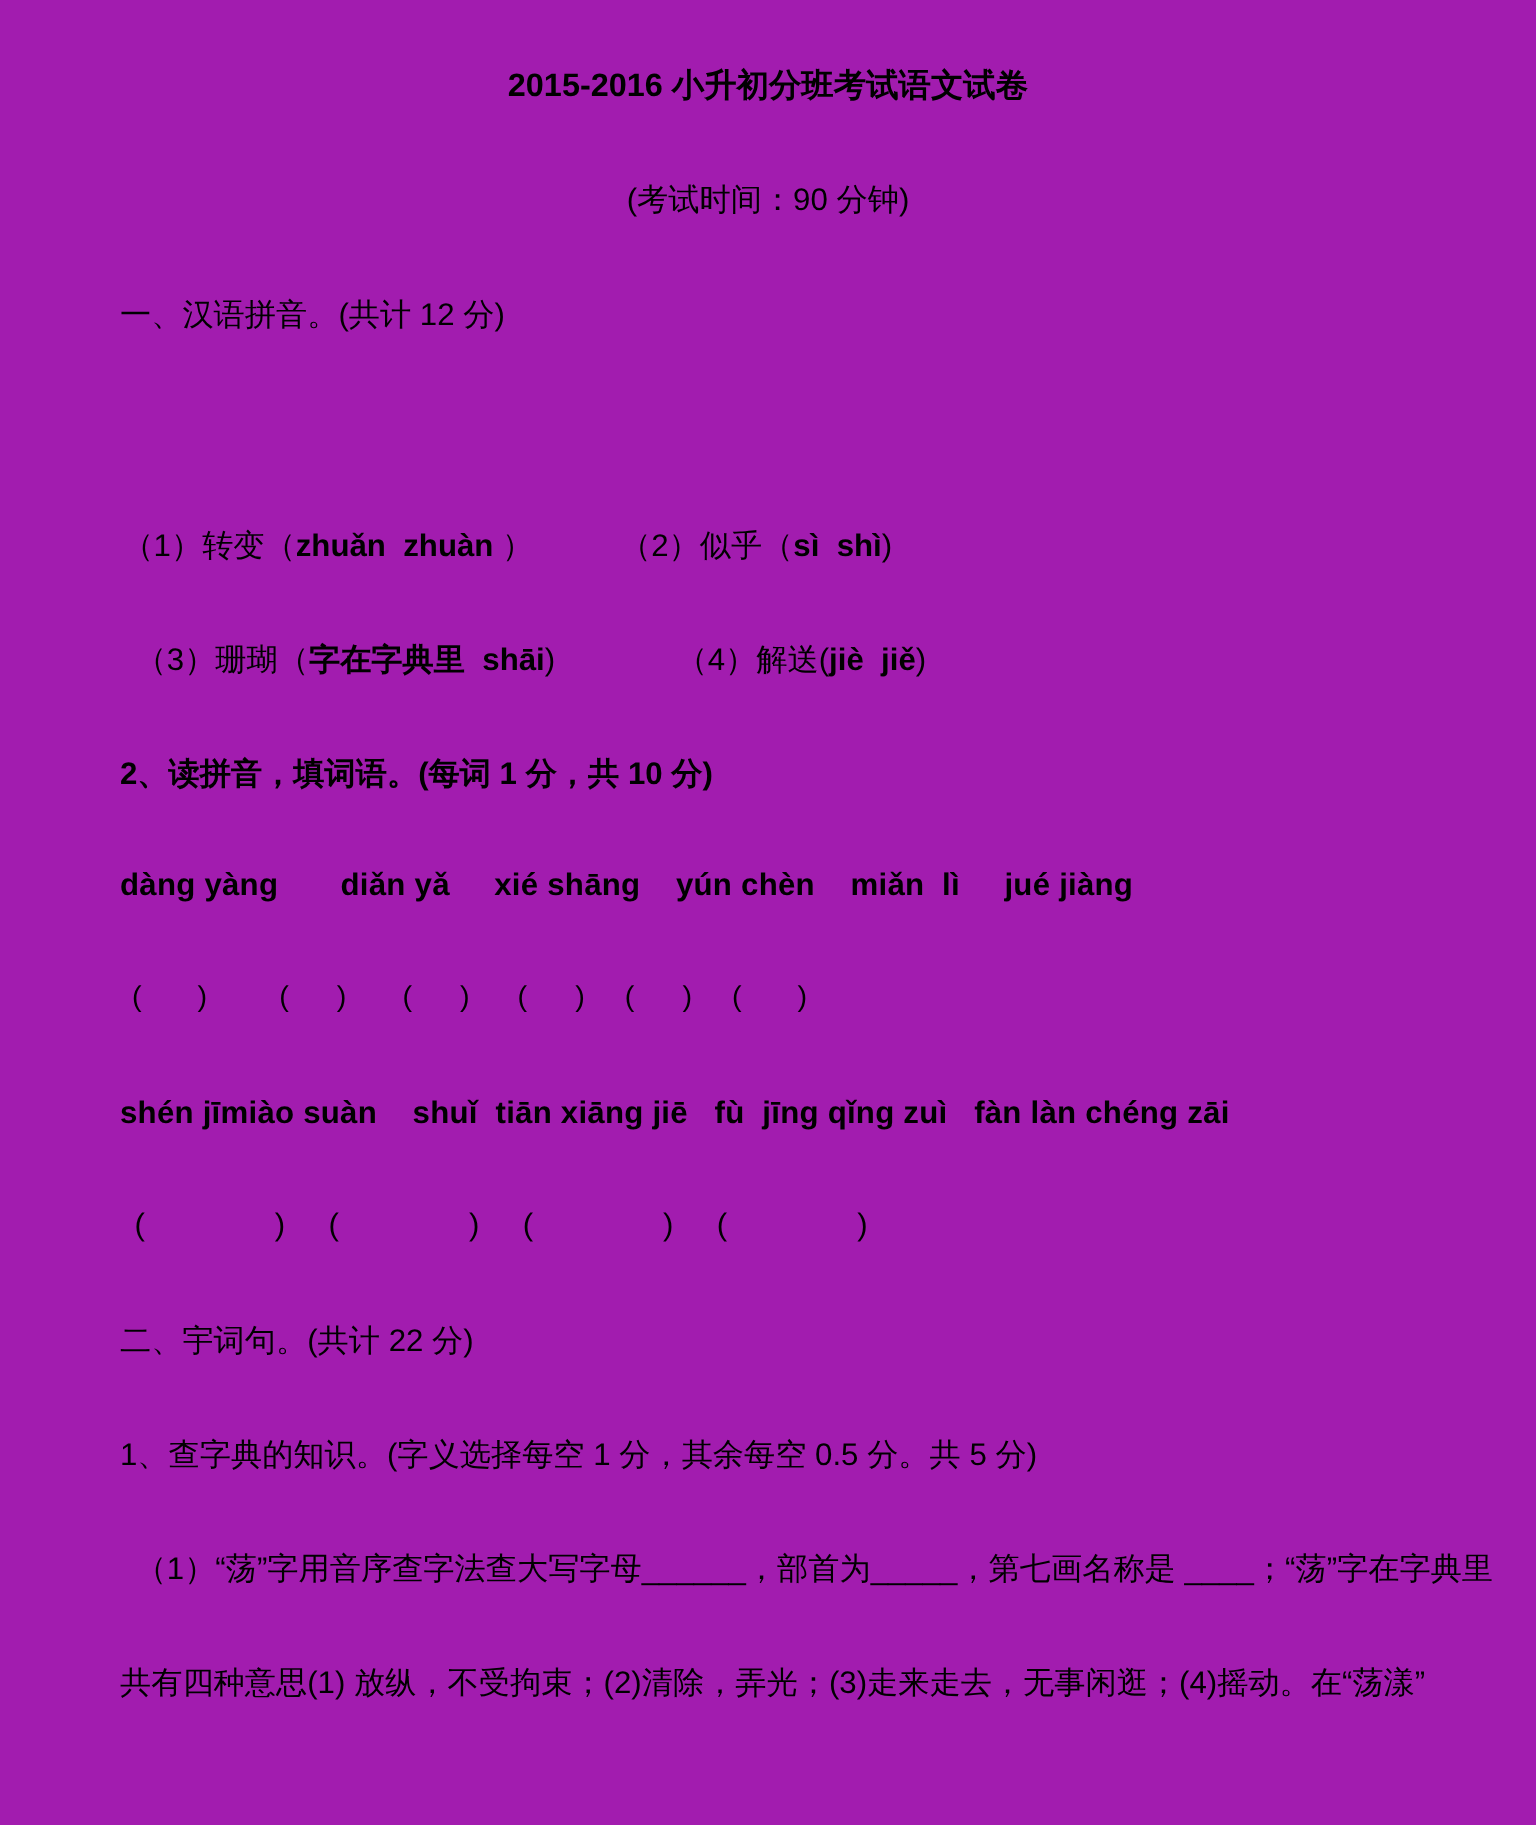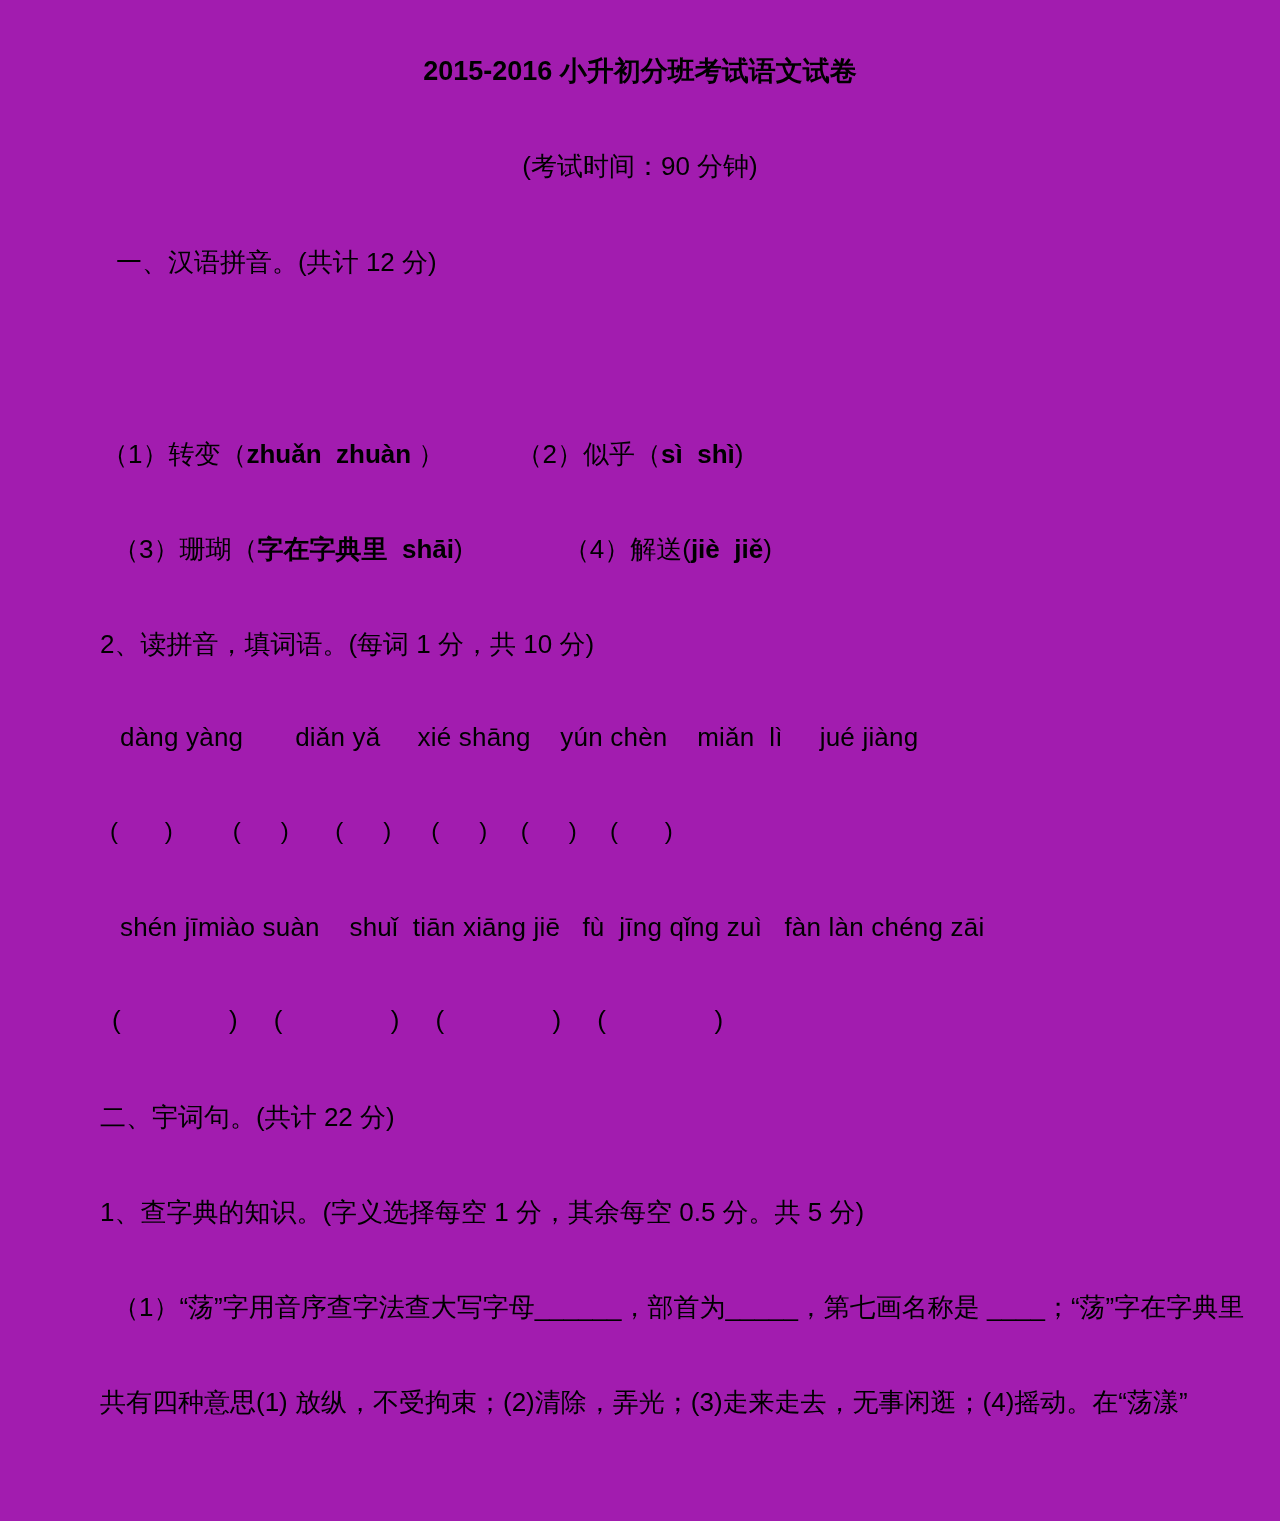--- a/index.html
+++ b/index.html
@@ -23,41 +23,41 @@
   .centered {
     left: 0;
     right: 0;
     text-align: center;
   }
   .title-line {
     font-size: 27px;
     font-weight: 700;
   }
   .bold { font-weight: 700; }
-  .pinyin-row { font-weight: 400; letter-spacing: 0.2px; margin-left: 20px; }
+  .pinyin-row { font-weight: 700; letter-spacing: 0.2px; }
   .brackets-row-small { font-size: 24px; }
   .brackets-row-large { font-size: 26px; }
 </style>
 </head>
 <body>
 
 <div class="page">
 
   <div class="line centered title-line" style="top: 54px;">2015-2016 小升初分班考试语文试卷</div>
 
   <div class="line centered" style="top: 150px;">(考试时间：90 分钟)</div>
 
-  <div class="line" style="top: 246px; left: 100px; margin-left: 16px;">一、汉语拼音。(共计 12 分)</div>
+  <div class="line" style="top: 246px; left: 100px;">一、汉语拼音。(共计 12 分)</div>
 
 
   <div class="line" style="top: 438px; left: 102px;"><span>（1）转变（</span><span class="bold">zhuǎn  zhuàn</span><span> ）          </span><span>（2）似乎（</span><span class="bold">sì  shì</span><span>)</span></div>
 
   <div class="line" style="top: 533px; left: 113px;"><span>（3）珊瑚（</span><span class="bold">字在字典里  shāi</span><span>)              </span><span>（4）解送(</span><span class="bold">jiè  jiě</span><span>)</span></div>
 
-  <div class="line" style="top: 628px; left: 100px;">2、读拼音，填词语。(每词 1 分，共 10 分)</div>
+  <div class="line" style="top: 628px; left: 100px; font-weight: bold;">2、读拼音，填词语。(每词 1 分，共 10 分)</div>
 
   <div class="line pinyin-row" style="top: 721px; left: 100px;">dàng yàng       diǎn yǎ     xié shāng    yún chèn    miǎn  lì     jué jiàng</div>
 
   <div class="line brackets-row-small" style="top: 815px; left: 110px;">(       )         (      )       (      )      (      )     (      )     (       )</div>
 
   <div class="line pinyin-row" style="top: 911px; left: 100px;">shén jīmiào suàn    shuǐ  tiān xiāng jiē   fù  jīng qǐng zuì   fàn làn chéng zāi</div>
 
   <div class="line brackets-row-large" style="top: 1004px; left: 112px;">(               )     (               )     (               )     (               )</div>
 
   <div class="line" style="top: 1101px; left: 100px;">二、宇词句。(共计 22 分)</div>

